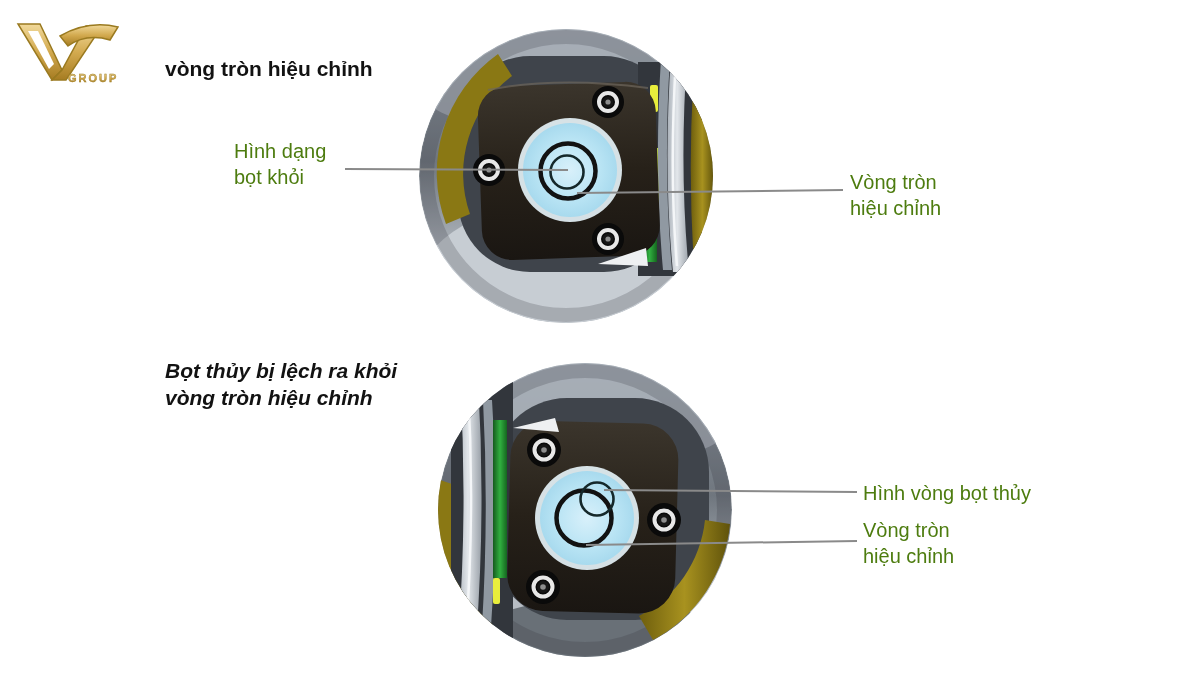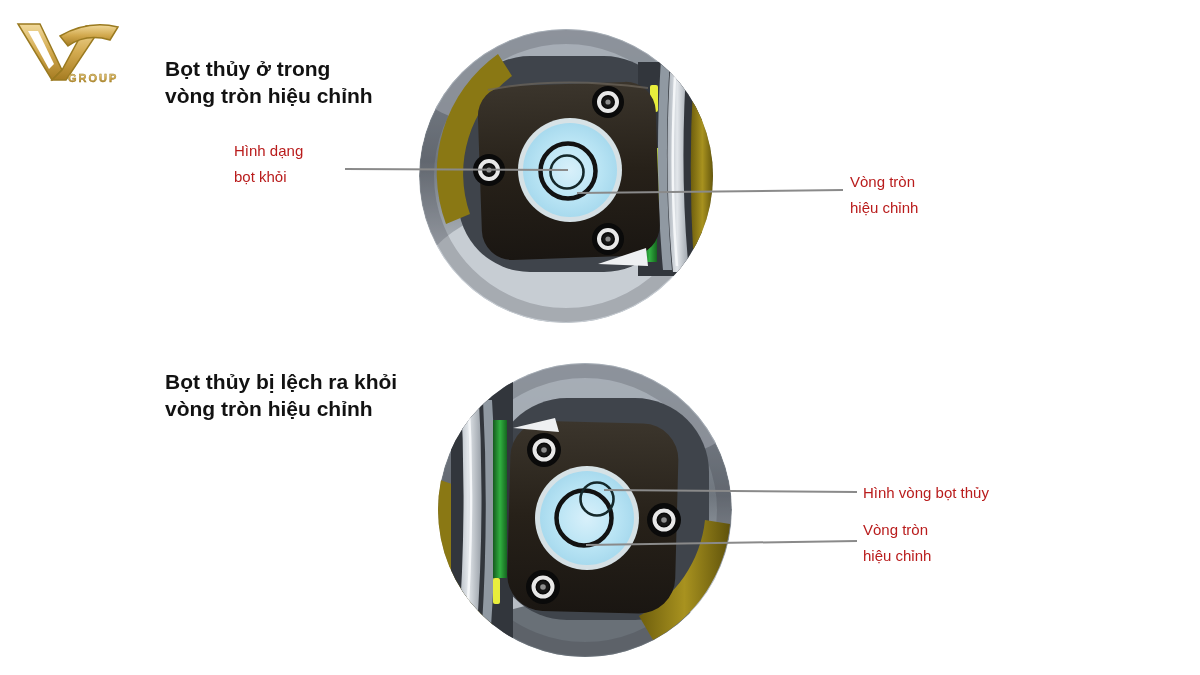--- a/index.html
+++ b/index.html
@@ -7,21 +7,21 @@
     width:1200px;height:675px;position:relative;overflow:hidden;
     background:#ffffff;
     font-family:"Liberation Sans", sans-serif;
     -webkit-font-smoothing:antialiased;
   }
   .heading{
     position:absolute;font-size:21px;line-height:27px;font-weight:700;color:#121212;
     white-space:nowrap;
   }
   .lbl{
-    position:absolute;font-size:15px;line-height:26px;font-weight:400;color:#b91c1c;
+    position:absolute;font-size:20px;line-height:26px;font-weight:400;color:#4d7c0f;
     white-space:nowrap;
   }
   .lbl span, .heading span{display:block;}
   svg.photo{position:absolute;z-index:1;}
   svg.overlay{position:absolute;left:0;top:0;z-index:3;pointer-events:none;}
   .logo{position:absolute;left:12px;top:18px;z-index:2;}
 </style>
 </head>
 <body>
 
@@ -36,35 +36,34 @@
   <g>
     <polygon points="6,6 28,6 50,52 40,62" fill="url(#goldlg)" stroke="#9a7a20" stroke-width="1.5"></polygon>
     <polygon points="16,13 26,13 42,46 37,51" fill="#ffffff"></polygon>
     <polygon points="74,8 90,8 54,62 40,62 50,52" fill="url(#goldlg)" stroke="#9a7a20" stroke-width="1.5"></polygon>
     <path d="M48,18 Q76,2 106,9 L98,22 Q74,15 56,28 Z" fill="url(#goldlg)" stroke="#9a7a20" stroke-width="1.5"></path>
   </g>
   <text x="56" y="64" font-size="11" font-weight="bold" letter-spacing="2" fill="url(#goldlg)" stroke="#9a7a20" stroke-width="0.4">GROUP</text>
 </svg>
 
 <div class="heading" style="left:165px;top:55px;">
-  <span>Bọt thủy ở trong</span>
   <span>vòng tròn hiệu chỉnh</span>
 </div>
 
 <div class="lbl" style="left:234px;top:138px;">
   <span>Hình dạng</span>
   <span>bọt khỏi</span>
 </div>
 
 <div class="lbl" style="left:850px;top:169px;">
   <span>Vòng tròn</span>
   <span>hiệu chỉnh</span>
 </div>
 
-<div class="heading" style="left:165px;top:368px;">
+<div class="heading" style="left:165px;top:357px;font-style:italic;">
   <span>Bọt thủy bị lệch ra khỏi</span>
   <span>vòng tròn hiệu chỉnh</span>
 </div>
 
 <div class="lbl" style="left:863px;top:480px;">
   <span>Hình vòng bọt thủy</span>
 </div>
 <div class="lbl" style="left:863px;top:517px;">
   <span>Vòng tròn</span>
   <span>hiệu chỉnh</span>

